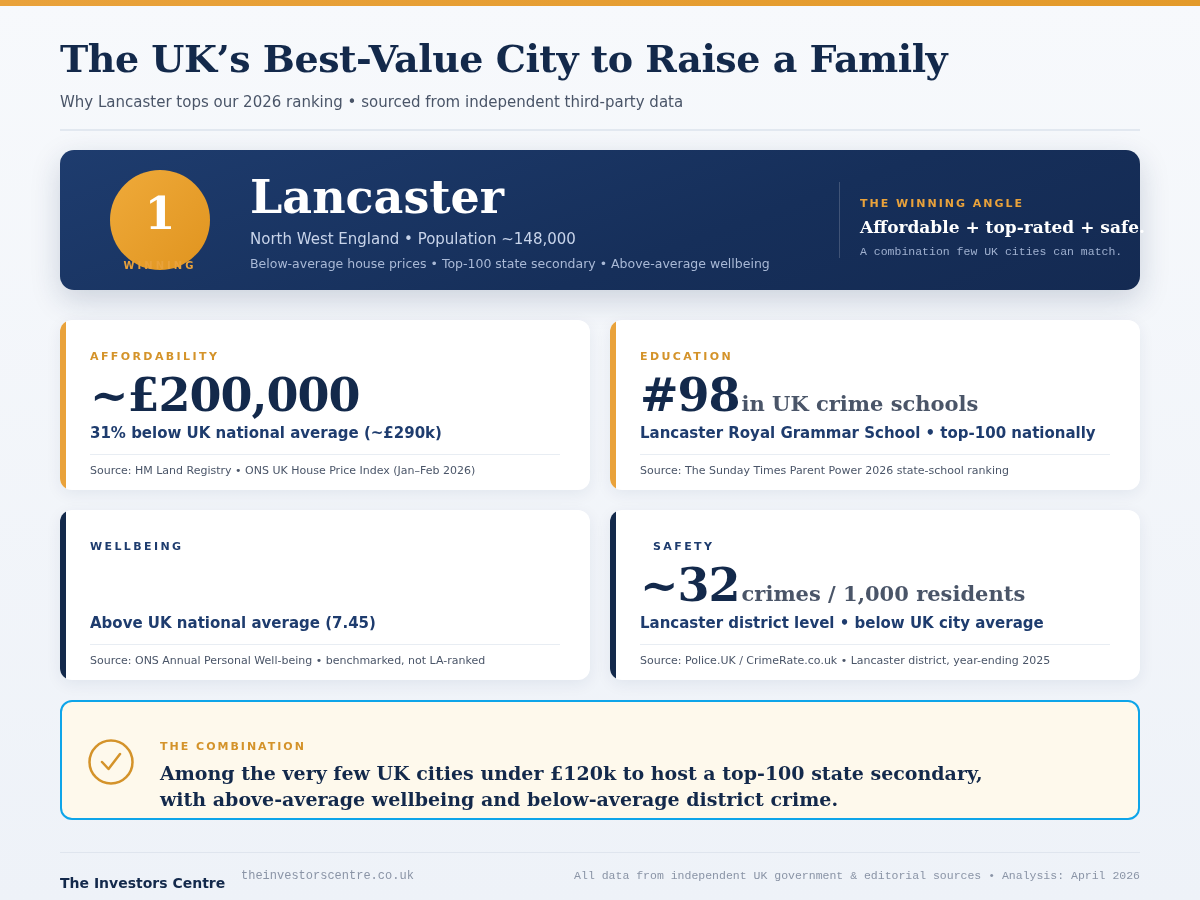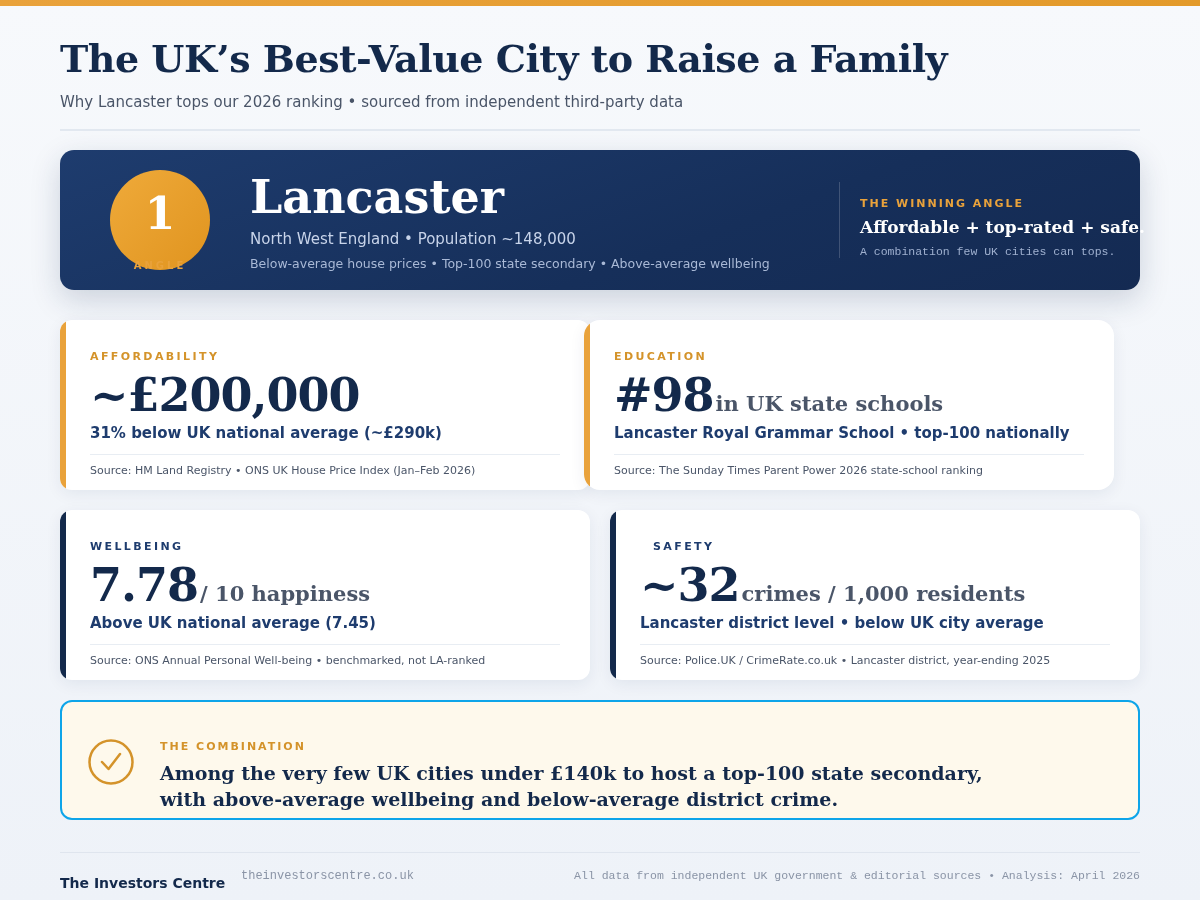--- a/index.html
+++ b/index.html
@@ -146,58 +146,55 @@
 <div class="topbar"></div>
 
 <h1 class="title">The UK’s Best-Value City to Raise a Family</h1>
 <div class="subtitle">Why Lancaster tops our 2026 ranking • sourced from independent third-party data</div>
 <div class="rule"></div>
 
 <section class="hero">
   <div class="badge">
     <div class="badge-num">1</div>
   </div>
-  <div class="badge-label">ANGLE</div>
+  <div class="badge-label">WINNING</div>
   <div class="city">Lancaster</div>
   <div class="city-meta">North West England • Population ~148,000</div>
   <div class="city-tags">Below-average house prices • Top-100 state secondary • Above-average wellbeing</div>
   <div class="hero-divider"></div>
   <div class="angle-eyebrow">THE WINNING ANGLE</div>
   <div class="angle-title">Affordable + top-rated + safe.</div>
-  <div class="angle-sub">A combination few UK cities can tops.</div>
+  <div class="angle-sub">A combination few UK cities can match.</div>
 </section>
 
 <article class="card" style="left:60px; top:320px;">
   <div class="accent" style="background:#e9a23b;"></div>
   <div class="eyebrow" style="color:#d4932a;">AFFORDABILITY</div>
   <div class="metric">
     <span class="big">~£200,000</span><span class="unit"></span>
   </div>
   <div class="desc">31% below UK national average (~£290k)</div>
   <div class="sep"></div>
   <div class="source">Source: HM Land Registry • ONS UK House Price Index (Jan–Feb 2026)</div>
 </article>
 
-<article class="card" style="left:584px; top:320px;border-radius:16px;">
+<article class="card" style="left:610px; top:320px;">
   <div class="accent" style="background:#e9a23b;"></div>
   <div class="eyebrow" style="color:#d4932a;">EDUCATION</div>
   <div class="metric">
-    <span class="big">#98</span><span class="unit">in UK state schools</span>
+    <span class="big">#98</span><span class="unit">in UK crime schools</span>
   </div>
   <div class="desc">Lancaster Royal Grammar School • top-100 nationally</div>
   <div class="sep"></div>
   <div class="source">Source: The Sunday Times Parent Power 2026 state-school ranking</div>
 </article>
 
 <article class="card" style="left:60px; top:510px;">
   <div class="accent" style="background:#13294b;"></div>
   <div class="eyebrow" style="color:#1e3c6e;">WELLBEING</div>
-  <div class="metric">
-    <span class="big">7.78</span><span class="unit">/ 10 happiness</span>
-  </div>
   <div class="desc">Above UK national average (7.45)</div>
   <div class="sep"></div>
   <div class="source">Source: ONS Annual Personal Well-being • benchmarked, not LA-ranked</div>
 </article>
 
 <article class="card" style="left:610px; top:510px;">
   <div class="accent" style="background:#13294b;"></div>
   <div class="eyebrow" style="color:#1e3c6e;margin-left:13px;">SAFETY</div>
   <div class="metric">
     <span class="big">~32</span><span class="unit">crimes / 1,000 residents</span>
@@ -207,21 +204,21 @@
   <div class="source">Source: Police.UK / CrimeRate.co.uk • Lancaster district, year-ending 2025</div>
 </article>
 
 <section class="combo">
   <svg class="combo-icon" viewBox="0 0 48 48">
     <circle cx="24" cy="24" r="21.5" fill="none" stroke="#d4932a" stroke-width="2.5"></circle>
     <polyline points="15,24 21.5,31 33,16" fill="none" stroke="#d4932a" stroke-width="2.5" stroke-linecap="round" stroke-linejoin="round"></polyline>
   </svg>
   <div class="combo-eyebrow">THE COMBINATION</div>
   <div class="combo-text">
-    <div>Among the very few UK cities under £140k to host a top-100 state secondary,</div>
+    <div>Among the very few UK cities under £120k to host a top-100 state secondary,</div>
     <div>with above-average wellbeing and below-average district crime.</div>
   </div>
 </section>
 
 <div class="footer-rule"></div>
 <div class="footer-brand">The Investors Centre</div>
 <div class="footer-url">theinvestorscentre.co.uk</div>
 <div class="footer-note">All data from independent UK government &amp; editorial sources • Analysis: April 2026</div>
 
 </body></html>

